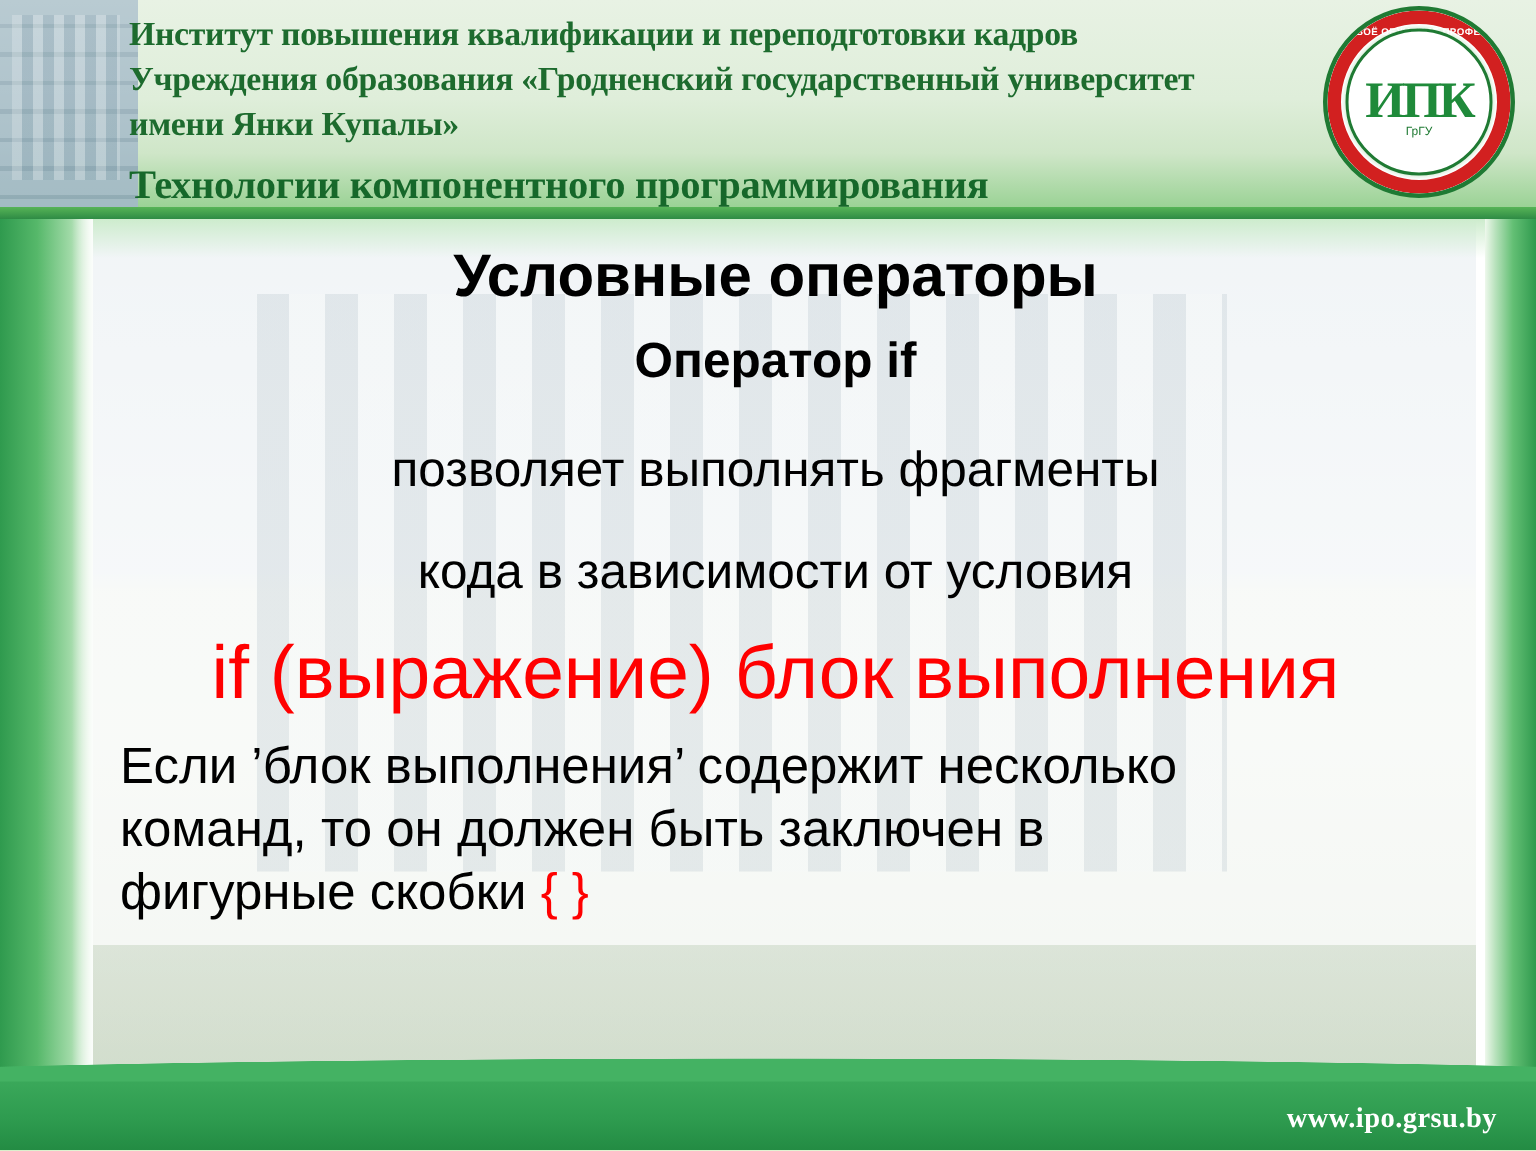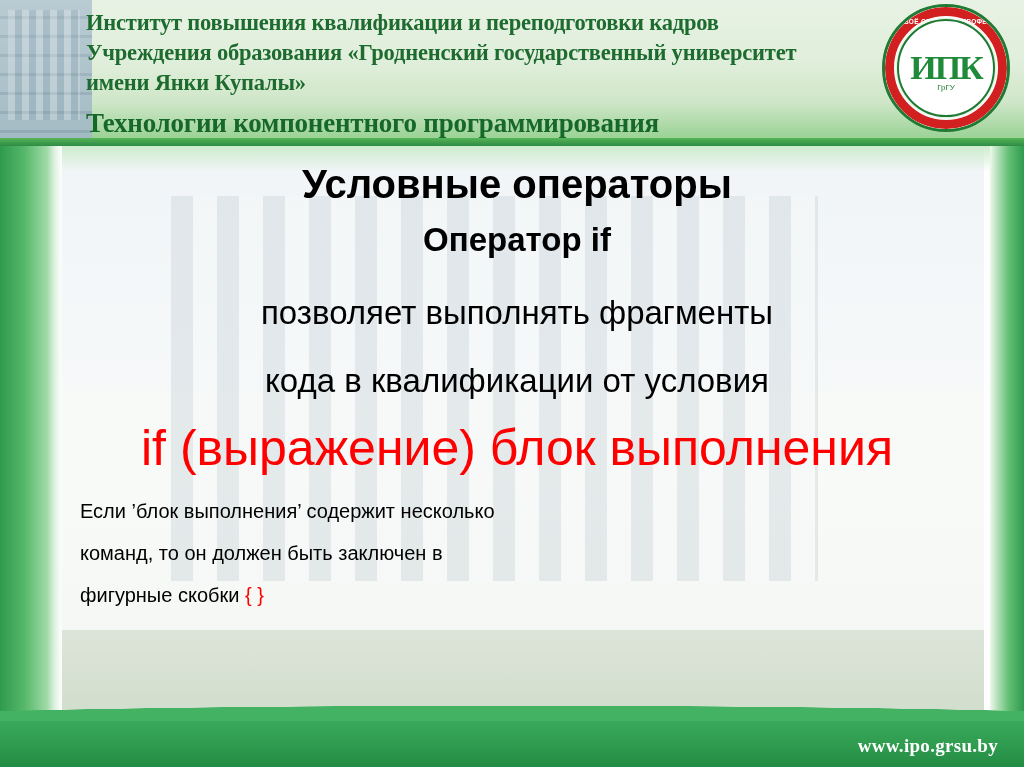--- a/index.html
+++ b/index.html
@@ -280,21 +280,21 @@
   }
   .code-line {
     font-family: "Liberation Sans", sans-serif;
     font-size: 50px;
     line-height: 52px;
     color: #ff0000;
     margin-bottom: 16px;
   }
   .note {
     font-family: "Liberation Sans", sans-serif;
-    font-size: 20px;
+    font-size: 34px;
     line-height: 42px;
     color: #000000;
     text-align: left;
     margin: 0 26px 0 18px;
   }
   .note .braces {
     color: #ff0000;
   }
 </style>
 </head>
@@ -326,21 +326,21 @@
     <div class="top-fade"></div>
     <div class="left-bar"></div>
     <div class="right-bar"></div>
 
     <div class="content">
       <div class="title">Условные операторы</div>
 
       <div class="subtitle">Оператор if</div>
 
       <div class="para-main">позволяет выполнять фрагменты</div>
-      <div class="para-main">кода в квалификации от условия</div>
+      <div class="para-main">кода в зависимости от условия</div>
 
       <div class="code-line">if (выражение) блок выполнения</div>
 
       <div class="note">
         <div>Если ’блок выполнения’ содержит несколько</div>
         <div>команд, то он должен быть заключен в</div>
         <div>
           <span>фигурные скобки </span><span class="braces">{ }</span>
         </div>
       </div>

